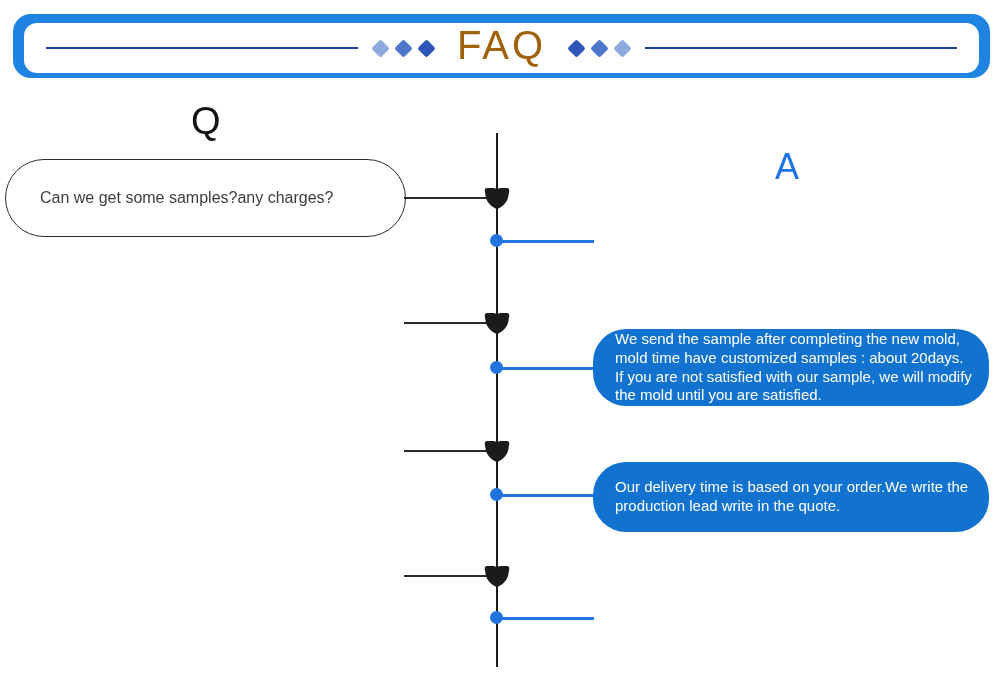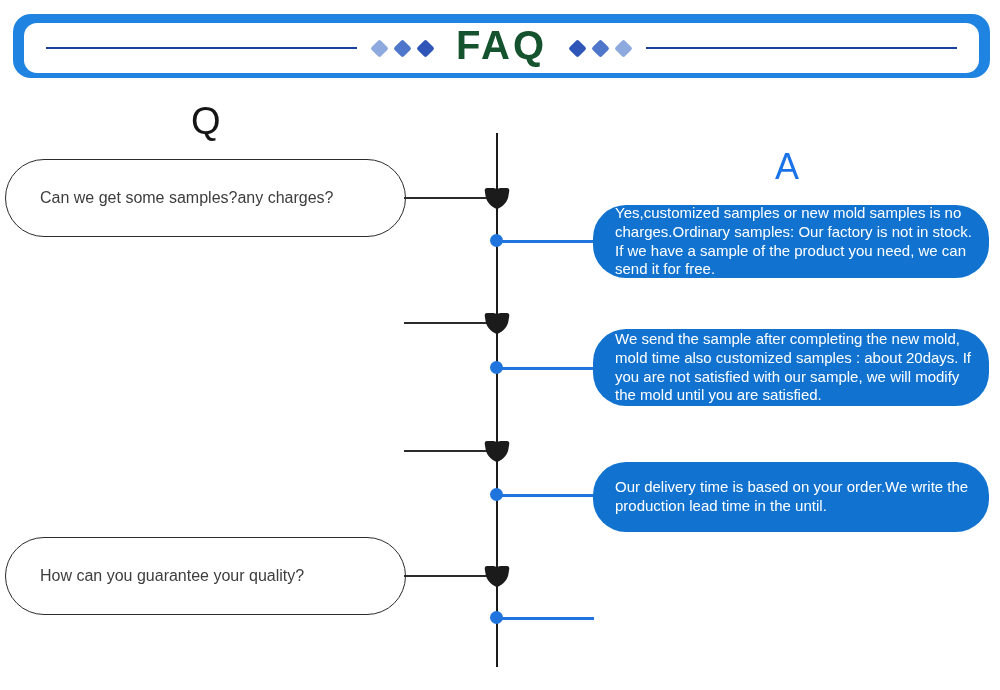--- a/index.html
+++ b/index.html
@@ -8,21 +8,21 @@
   
   .banner{position:absolute;left:13px;top:14px;width:977px;height:64px;background:#1e83e1;border-radius:18px;}
   .banner-inner{position:absolute;left:11px;right:11px;top:9px;bottom:5px;background:#fff;border-radius:13px;
     display:flex;align-items:center;padding:0 22px;box-sizing:border-box;}
   .rule{flex:1;height:2px;background:#1d3f9e;}
   .diamond-group{display:flex;align-items:center;gap:10px;margin:0 16px;}
   .diamond{width:13px;height:13px;transform:rotate(45deg);border-radius:2px;flex:none;}
   .d-light{background:#8ea9dd;}
   .d-mid{background:#4e76ca;}
   .d-dark{background:#2f55b8;}
-  .faq-title{font-size:40px;font-weight:bold;color:#14532d;letter-spacing:3px;margin:0 8px 6px 8px;}
+  .faq-title{font-size:40px;font-weight:normal;color:#a16207;letter-spacing:3px;margin:0 8px 6px 8px;}
 
   
   .label-q{position:absolute;left:191px;top:100px;font-size:38px;color:#141414;}
   .label-a{position:absolute;left:775px;top:146px;font-size:36px;color:#1a73e8;}
 
   
   .vline{position:absolute;left:496px;top:133px;width:2px;height:534px;background:#1b1b1b;}
 
   
   .row{position:absolute;inset:0;pointer-events:none;}
@@ -74,53 +74,47 @@
   <div class="row r1">
     <div class="q-pill">
       <span>Can we get some samples?any charges?</span>
     </div>
     <div class="q-conn"></div>
     <svg class="marker" viewBox="0 0 28 25">
       <path fill="#1b1b1b" d="M4,2 C2.3,2 1.4,3.4 1.8,5.2 L2.5,9.5 C3.2,15.5 7.5,20.3 14,23.2 C20.5,20.3 24.8,15.5 25.5,9.5 L26.2,5.2 C26.6,3.4 25.7,2 24,2 L17.5,2 C16,2 14.7,2.9 14,4.2 C13.3,2.9 12,2 10.5,2 Z"></path>
     </svg>
     <div class="a-dot"></div>
     <div class="a-conn"></div>
-    <div class="a-bubble">
-      <span class="a-text">Yes,customized samples or new mold samples is no charges.Ordinary samples: Our factory is not in stock. If we have a sample of the product you need, we can send it for free.</span>
-    </div>
   </div>
 
   <div class="row r2">
     <div class="q-conn"></div>
     <svg class="marker" viewBox="0 0 28 25">
       <path fill="#1b1b1b" d="M4,2 C2.3,2 1.4,3.4 1.8,5.2 L2.5,9.5 C3.2,15.5 7.5,20.3 14,23.2 C20.5,20.3 24.8,15.5 25.5,9.5 L26.2,5.2 C26.6,3.4 25.7,2 24,2 L17.5,2 C16,2 14.7,2.9 14,4.2 C13.3,2.9 12,2 10.5,2 Z"></path>
     </svg>
     <div class="a-dot"></div>
     <div class="a-conn"></div>
     <div class="a-bubble">
-      <span class="a-text">We send the sample after completing the new mold, mold time also customized samples : about 20days. If you are not satisfied with our sample, we will modify the mold until you are satisfied.</span>
+      <span class="a-text">We send the sample after completing the new mold, mold time have customized samples : about 20days. If you are not satisfied with our sample, we will modify the mold until you are satisfied.</span>
     </div>
   </div>
 
   <div class="row r3">
     <div class="q-conn"></div>
     <svg class="marker" viewBox="0 0 28 25">
       <path fill="#1b1b1b" d="M4,2 C2.3,2 1.4,3.4 1.8,5.2 L2.5,9.5 C3.2,15.5 7.5,20.3 14,23.2 C20.5,20.3 24.8,15.5 25.5,9.5 L26.2,5.2 C26.6,3.4 25.7,2 24,2 L17.5,2 C16,2 14.7,2.9 14,4.2 C13.3,2.9 12,2 10.5,2 Z"></path>
     </svg>
     <div class="a-dot"></div>
     <div class="a-conn"></div>
     <div class="a-bubble">
-      <span class="a-text">Our delivery time is based on your order.We write the production lead time in the until.</span>
+      <span class="a-text">Our delivery time is based on your order.We write the production lead write in the quote.</span>
     </div>
   </div>
 
   <div class="row r4">
-    <div class="q-pill">
-      <span>How can you guarantee your quality?</span>
-    </div>
     <div class="q-conn"></div>
     <svg class="marker" viewBox="0 0 28 25">
       <path fill="#1b1b1b" d="M4,2 C2.3,2 1.4,3.4 1.8,5.2 L2.5,9.5 C3.2,15.5 7.5,20.3 14,23.2 C20.5,20.3 24.8,15.5 25.5,9.5 L26.2,5.2 C26.6,3.4 25.7,2 24,2 L17.5,2 C16,2 14.7,2.9 14,4.2 C13.3,2.9 12,2 10.5,2 Z"></path>
     </svg>
     <div class="a-dot"></div>
     <div class="a-conn"></div>
   </div>
 
 </div>
 

